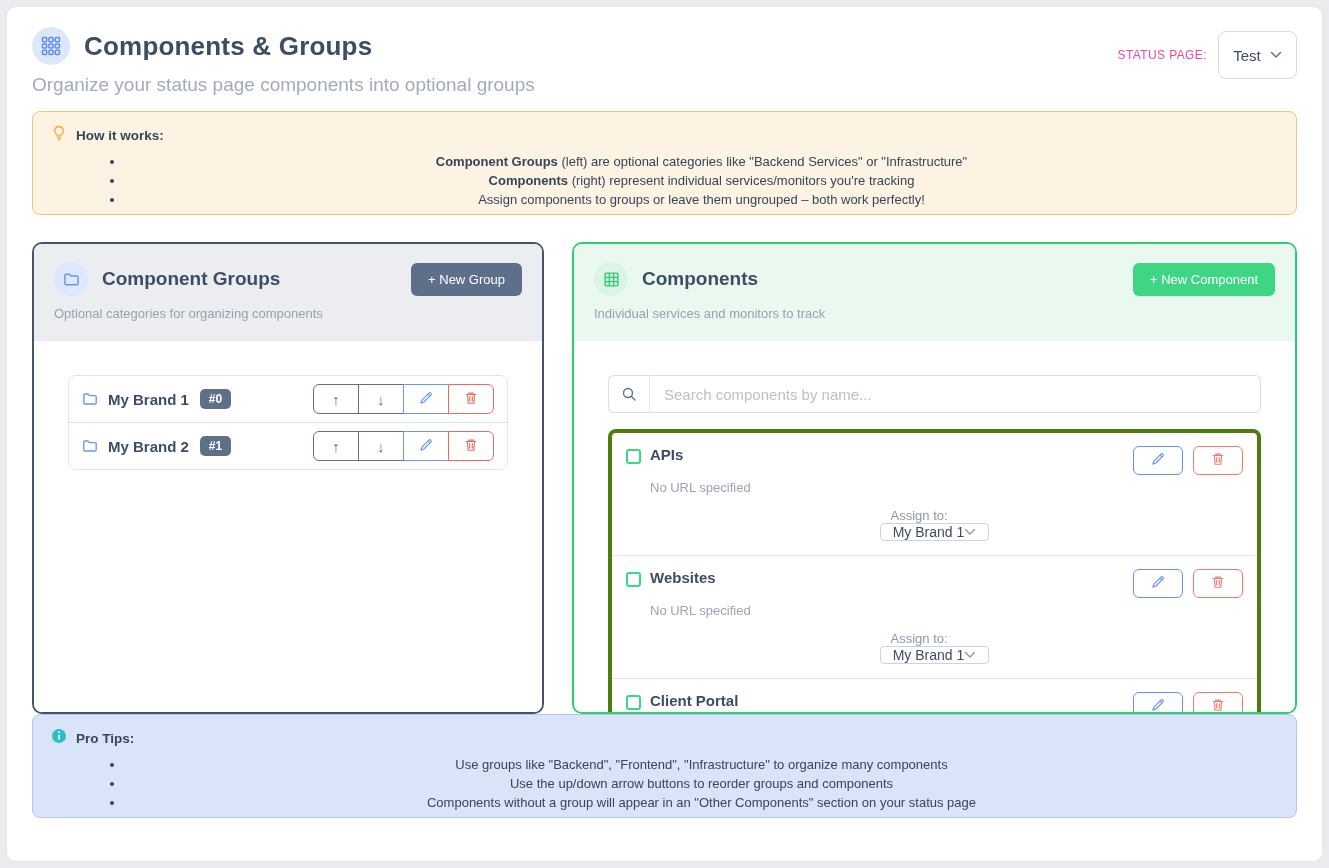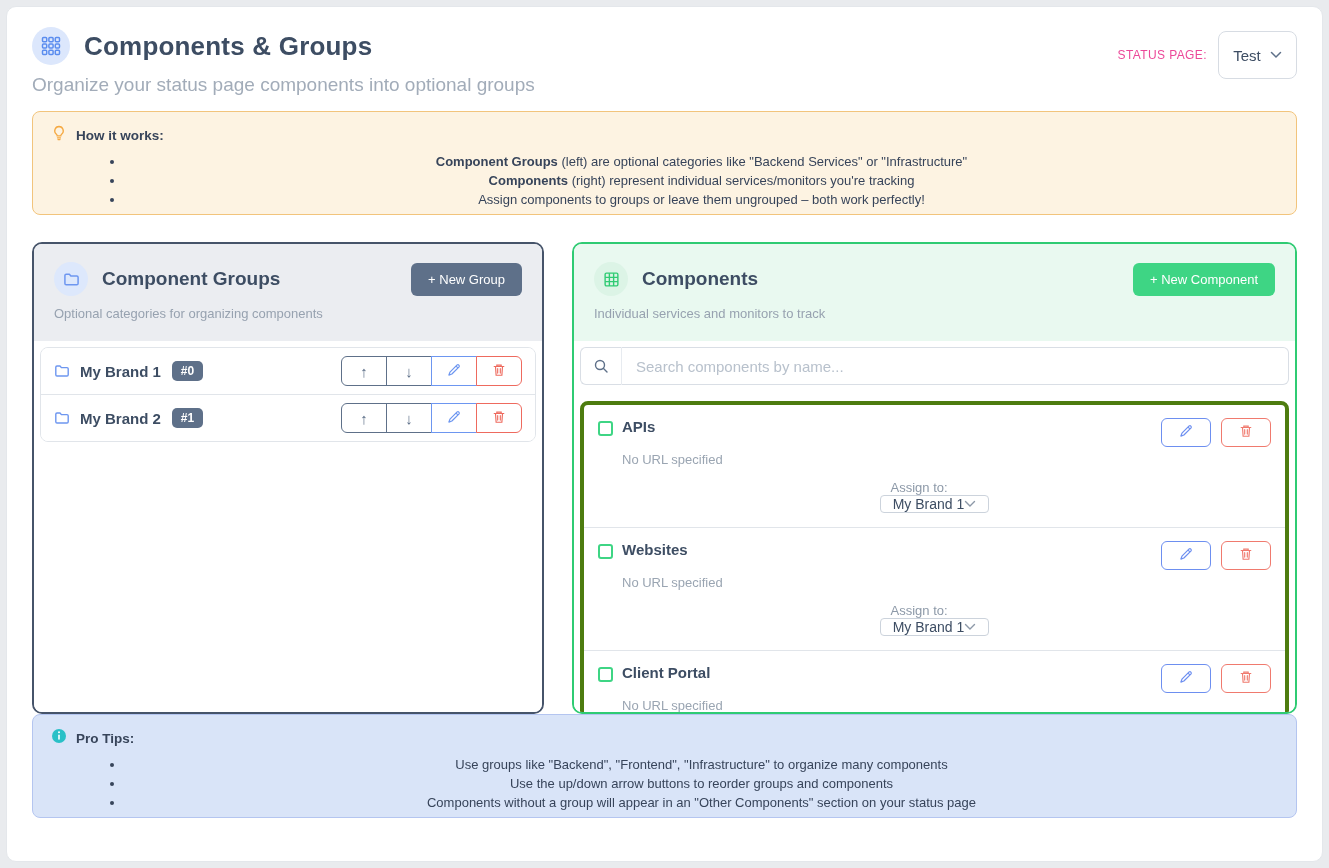--- a/index.html
+++ b/index.html
@@ -63,21 +63,21 @@
   .panel.groups .panel-icon { background: #dde8fc; color: #6d96f0; }
   .panel.components .panel-icon { background: #dcf4e6; color: #2fcb73; }
   .panel-title { font-size: 19px; font-weight: 600; color: #3d4d63; }
   .panel-btn {
     margin-left: auto; border: none; border-radius: 6px; cursor: pointer;
     color: #fff; font-size: 13px; padding: 9px 17px; font-family: inherit;
   }
   .panel.groups .panel-btn { background: #5e7089; }
   .panel.components .panel-btn { background: #3ed584; }
   .panel-subtitle { margin-top: 10px; font-size: 13px; color: #97a2b0; }
-  .panel-body { padding: 6px; flex: 1; background: #fff; }
+  .panel-body { padding: 34px; flex: 1; background: #fff; }
 
   
   .group-list { border: 1px solid #e1e5ea; border-radius: 8px; overflow: hidden; }
   .group-row { display: flex; align-items: center; padding: 8px 13px; background: #fff; }
   .group-row + .group-row { border-top: 1px solid #e1e5ea; }
   .folder-icon { color: #6d96f0; display: flex; }
   .group-name { font-size: 15px; font-weight: 700; color: #3d4d63; margin-left: 10px; }
   .group-badge {
     margin-left: 11px; background: #5e7089; color: #fff;
     font-size: 12px; font-weight: 600; padding: 3px 9px; border-radius: 5px;

